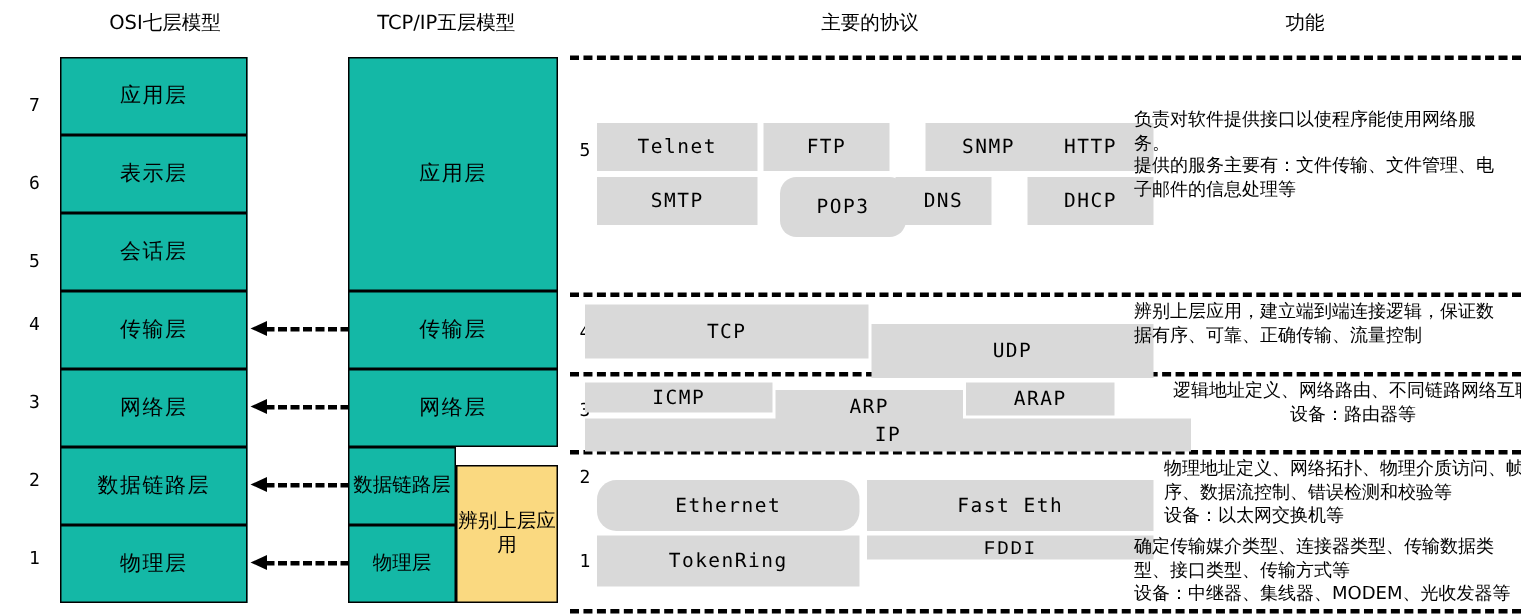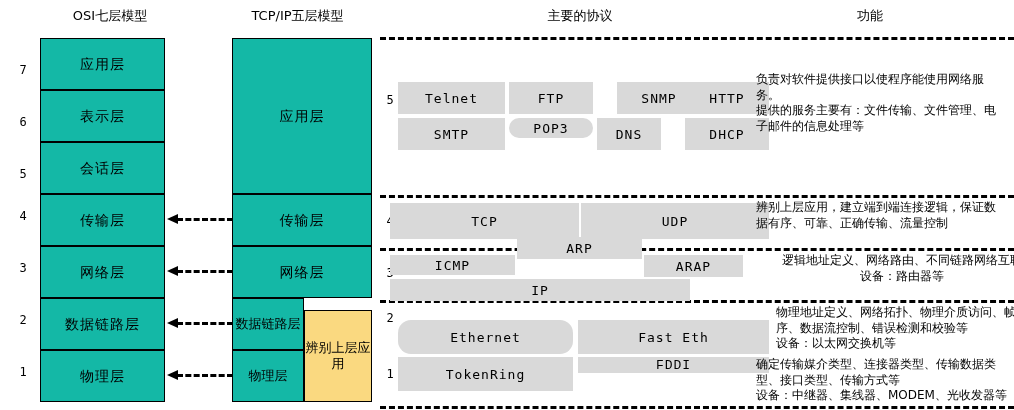--- a/index.html
+++ b/index.html
@@ -134,31 +134,31 @@
 <div class="num" style="left:381px;top:266px;">3</div>
 <div class="num" style="left:381px;top:311px;">2</div>
 <div class="num" style="left:381px;top:367px;">1</div>
 
 <div class="chip" style="left:398px;top:82px;width:107px;height:32px;">Telnet</div>
 <div class="chip" style="left:509px;top:82px;width:84px;height:32px;">FTP</div>
 <div class="chip" style="left:597px;top:82px;width:84px;height:32px;margin-left:20px;">SNMP</div>
 <div class="chip" style="left:685px;top:82px;width:84px;height:32px;">HTTP</div>
 
 <div class="chip" style="left:398px;top:118px;width:107px;height:32px;">SMTP</div>
-<div class="chip" style="left:509px;top:118px;width:84px;height:20px;border-radius:11px;">POP3</div>
+<div class="chip" style="left:520px;top:118px;width:84px;height:40px;border-radius:11px;">POP3</div>
 <div class="chip" style="left:597px;top:118px;width:64px;height:32px;">DNS</div>
 <div class="chip" style="left:685px;top:118px;width:84px;height:32px;">DHCP</div>
 
 <div class="chip" style="left:390px;top:203px;width:189px;height:36px;">TCP</div>
-<div class="chip" style="left:581px;top:203px;width:188px;height:36px;">UDP</div>
+<div class="chip" style="left:581px;top:216px;width:188px;height:36px;">UDP</div>
 
 <div class="chip" style="left:390px;top:255px;width:125px;height:20px;">ICMP</div>
-<div class="chip" style="left:517px;top:237px;width:125px;height:22px;">ARP</div>
+<div class="chip" style="left:517px;top:260px;width:125px;height:22px;">ARP</div>
 <div class="chip" style="left:644px;top:255px;width:99px;height:22px;">ARAP</div>
-<div class="chip" style="left:390px;top:279px;width:300px;height:22px;">IP</div>
+<div class="chip" style="left:390px;top:279px;width:404px;height:22px;">IP</div>
 
 <div class="chip" style="left:398px;top:320px;width:175px;height:34px;border-radius:13px;">Ethernet</div>
 <div class="chip" style="left:578px;top:320px;width:191px;height:34px;">Fast Eth</div>
 
 <div class="chip" style="left:398px;top:357px;width:175px;height:34px;">TokenRing</div>
 <div class="chip" style="left:578px;top:357px;width:191px;height:16px;font-family:Liberation Mono, monospace;">FDDI</div>
 
 <div class="desc" style="left: 756px; top: 72px; white-space: pre-wrap;">负责对软件提供接口以使程序能使用网络服务。
 提供的服务主要有：文件传输、文件管理、电子邮件的信息处理等</div>
 <div class="desc" style="left: 756px; top: 200px; white-space: pre-wrap;">辨别上层应用，建立端到端连接逻辑，保证数据有序、可靠、正确传输、流量控制</div>

